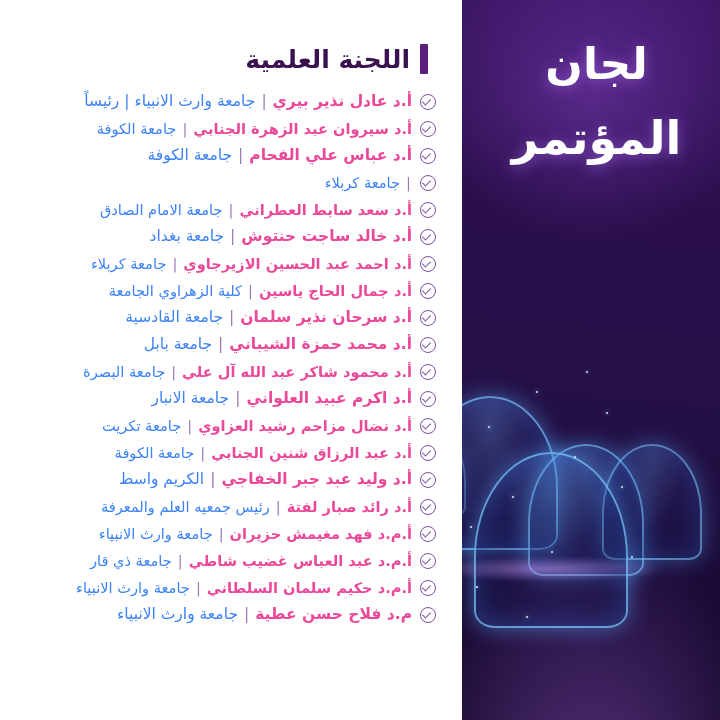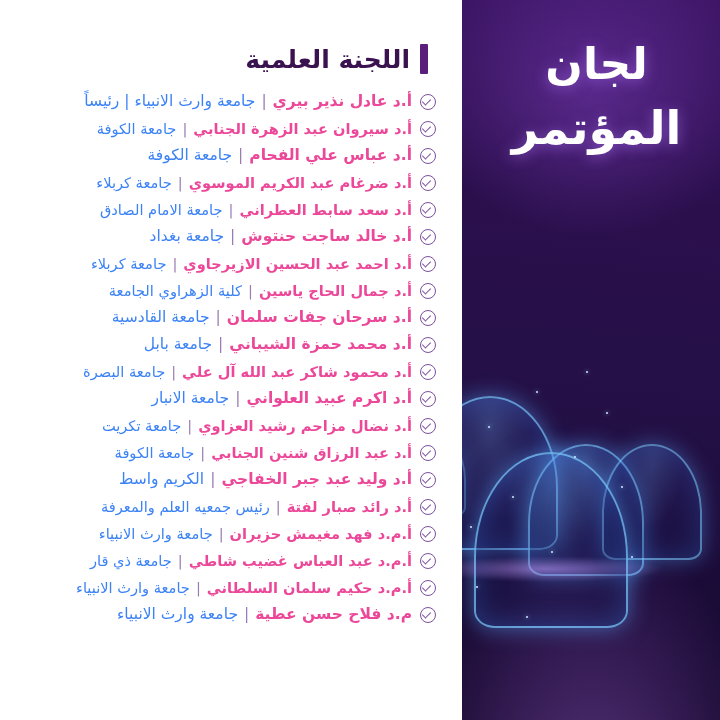--- a/index.html
+++ b/index.html
@@ -37,21 +37,21 @@
   .conf-title{
     position:absolute;
     top:34px;right:0;left:11px;
     text-align:center;
     color:#ffffff;
     font-weight:bold;
     line-height:1.35;
     text-shadow:0 2px 14px rgba(180,120,255,.55);
   }
   .conf-title .l1{display:block;font-size:44px;letter-spacing:1px;}
-  .conf-title .l2{display:block;font-size:46px;margin-top:4px;}
+  .conf-title .l2{display:block;font-size:46px;margin-top:14px;}
 
   
   .domes{
     position:absolute;
     bottom:74px;left:-46px;right:-10px;
     height:330px;
     pointer-events:none;
   }
   .dome{
     position:absolute;
@@ -229,21 +229,20 @@
         <span class="tick"></span>
         <span class="entry">
           <span class="name">أ.د عباس علي الفحام</span>
           <span class="sep">|</span>
           <span class="aff">جامعة الكوفة</span>
         </span>
       </li>
       <li class="row long">
         <span class="tick"></span>
         <span class="entry">
-          <span class="name">أ.د ضرغام عبد الكريم الموسوي</span>
           <span class="sep">|</span>
           <span class="aff">جامعة كربلاء</span>
         </span>
       </li>
       <li class="row long">
         <span class="tick"></span>
         <span class="entry">
           <span class="name">أ.د سعد سابط العطراني</span>
           <span class="sep">|</span>
           <span class="aff">جامعة الامام الصادق</span>
@@ -269,21 +268,21 @@
         <span class="tick"></span>
         <span class="entry">
           <span class="name">أ.د جمال الحاج ياسين</span>
           <span class="sep">|</span>
           <span class="aff">كلية الزهراوي الجامعة</span>
         </span>
       </li>
       <li class="row">
         <span class="tick"></span>
         <span class="entry">
-          <span class="name">أ.د سرحان جفات سلمان</span>
+          <span class="name">أ.د سرحان نذير سلمان</span>
           <span class="sep">|</span>
           <span class="aff">جامعة القادسية</span>
         </span>
       </li>
       <li class="row">
         <span class="tick"></span>
         <span class="entry">
           <span class="name">أ.د محمد حمزة الشيباني</span>
           <span class="sep">|</span>
           <span class="aff">جامعة بابل</span>

